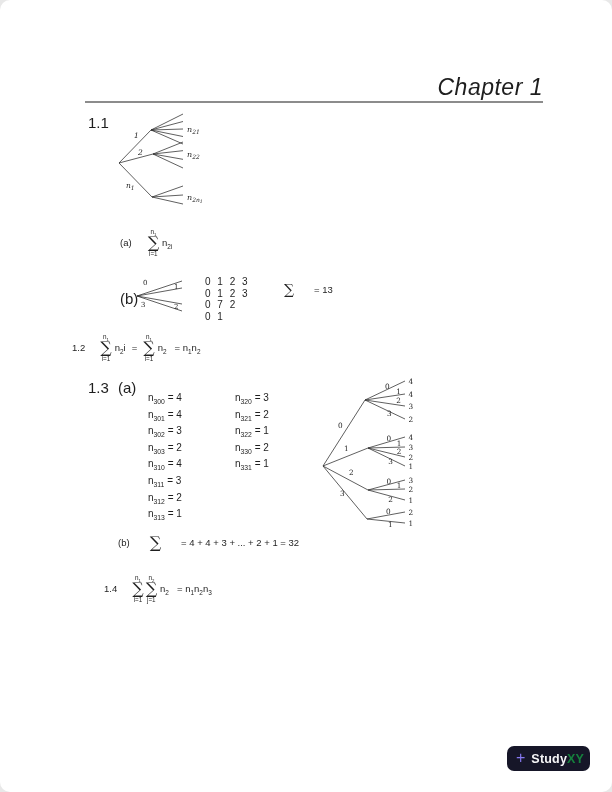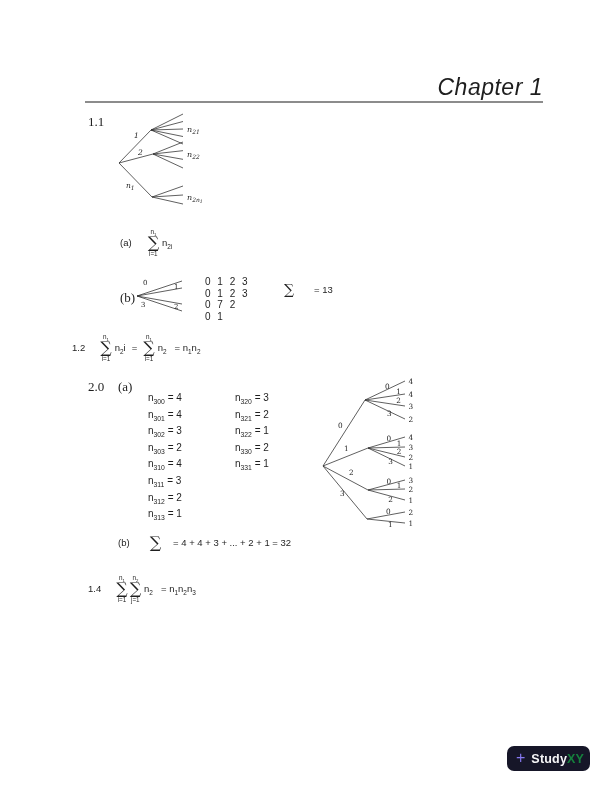--- a/index.html
+++ b/index.html
@@ -1,21 +1,21 @@
 <!DOCTYPE html>
 <html><head>
 <meta charset="utf-8">
 <style>
   html,body{margin:0;padding:0;background:#e8e8e8;}
   .page{position:relative;width:612px;height:792px;background:#ffffff;overflow:hidden;
-        font-family:"Liberation Sans",sans-serif;color:#1e1e1e;margin:0 auto;}
+        font-family:"Liberation Sans",sans-serif;color:#1e1e1e;margin:0 auto;border-radius:10px;}
   .abs{position:absolute;}
   .chapter-title{position:absolute;top:74px;right:69px;font-size:23px;font-style:italic;letter-spacing:0.5px;}
   .chapter-rule{position:absolute;left:85px;top:101px;width:458px;height:2px;background:#8c8c8c;}
-  .pnum{position:absolute;font-size:13px;font-family:Liberation Serif, serif;}
+  .pnum{position:absolute;font-size:15px;}
   .row{position:absolute;display:flex;align-items:center;}
   .tag{font-size:9.5px;}
   .bigsum{display:inline-flex;flex-direction:column;align-items:center;line-height:1;}
   .bigsum .lim{font-size:6.3px;line-height:1.15;white-space:nowrap;}
   .sig{font-size:16px;line-height:0.95;font-family:"DejaVu Serif",serif;}
   .sig-sm{font-size:14px;line-height:1;font-family:"DejaVu Serif",serif;}
   .mtext,.mbody{font-size:9.5px;white-space:nowrap;}
   sub{font-size:0.68em;line-height:0;}
   .lists div{font-size:10px;line-height:11.6px;letter-spacing:2px;white-space:nowrap;}
   .vcol{position:absolute;font-size:10px;}
@@ -109,21 +109,21 @@
     <span class="mtext" style="margin:0 6px">=</span>
     <span class="bigsum">
       <span class="lim"><span>n</span><sub>1</sub></span>
       <span class="sig">∑</span>
       <span class="lim">i=1</span>
     </span>
     <span class="mbody" style="margin-left:3px"><span>n</span><sub>2</sub></span>
     <span class="mbody" style="margin-left:8px"><span>= </span><span>n</span><sub>1</sub><span>n</span><sub>2</sub></span>
   </div>
 
-  <div class="pnum" style="left:88px;top:379px">2.0</div>
+  <div class="pnum" style="left:88px;top:379px">1.3</div>
   <div class="pnum" style="left:118px;top:379px">(a)</div>
   <div class="vcol" id="p13col1" style="left:148px;top:390px">
       <div class="vrow"><span>n</span><sub>300</sub><span> = 4</span></div>
       <div class="vrow"><span>n</span><sub>301</sub><span> = 4</span></div>
       <div class="vrow"><span>n</span><sub>302</sub><span> = 3</span></div>
       <div class="vrow"><span>n</span><sub>303</sub><span> = 2</span></div>
       <div class="vrow"><span>n</span><sub>310</sub><span> = 4</span></div>
       <div class="vrow"><span>n</span><sub>311</sub><span> = 3</span></div>
       <div class="vrow"><span>n</span><sub>312</sub><span> = 2</span></div>
       <div class="vrow"><span>n</span><sub>313</sub><span> = 1</span></div>
@@ -181,24 +181,24 @@
       <text x="73" y="140" class="t13">0</text>
       <text x="95.5" y="140.5" class="t13">2</text>
       <line x1="54" y1="145" x2="92" y2="149" class="tl"></line>
       <text x="74.9" y="153.2" class="t13">1</text>
       <text x="95.5" y="151.5" class="t13">1</text>
     </svg>
 
   <div class="row" style="left:118px;top:535px">
     <span class="tag" style="margin-right:20px">(b)</span>
     <span class="sig">∑</span>
-    <span class="mtext" style="margin-left:12px">= 4 + 4 + 3 + ... + 2 + 1 = 32</span>
-  </div>
-
-  <div class="row" style="left:88px;top:574px">
+    <span class="mtext" style="margin-left:20px">= 4 + 4 + 3 + ... + 2 + 1 = 32</span>
+  </div>
+
+  <div class="row" style="left:104px;top:574px">
     <span class="tag" style="margin-right:15px">1.4</span>
     <span class="bigsum">
       <span class="lim"><span>n</span><sub>1</sub></span>
       <span class="sig">∑</span>
       <span class="lim">i=1</span>
     </span>
     <span class="bigsum" style="margin-left:2px">
       <span class="lim"><span>n</span><sub>2</sub></span>
       <span class="sig">∑</span>
       <span class="lim">j=1</span>

